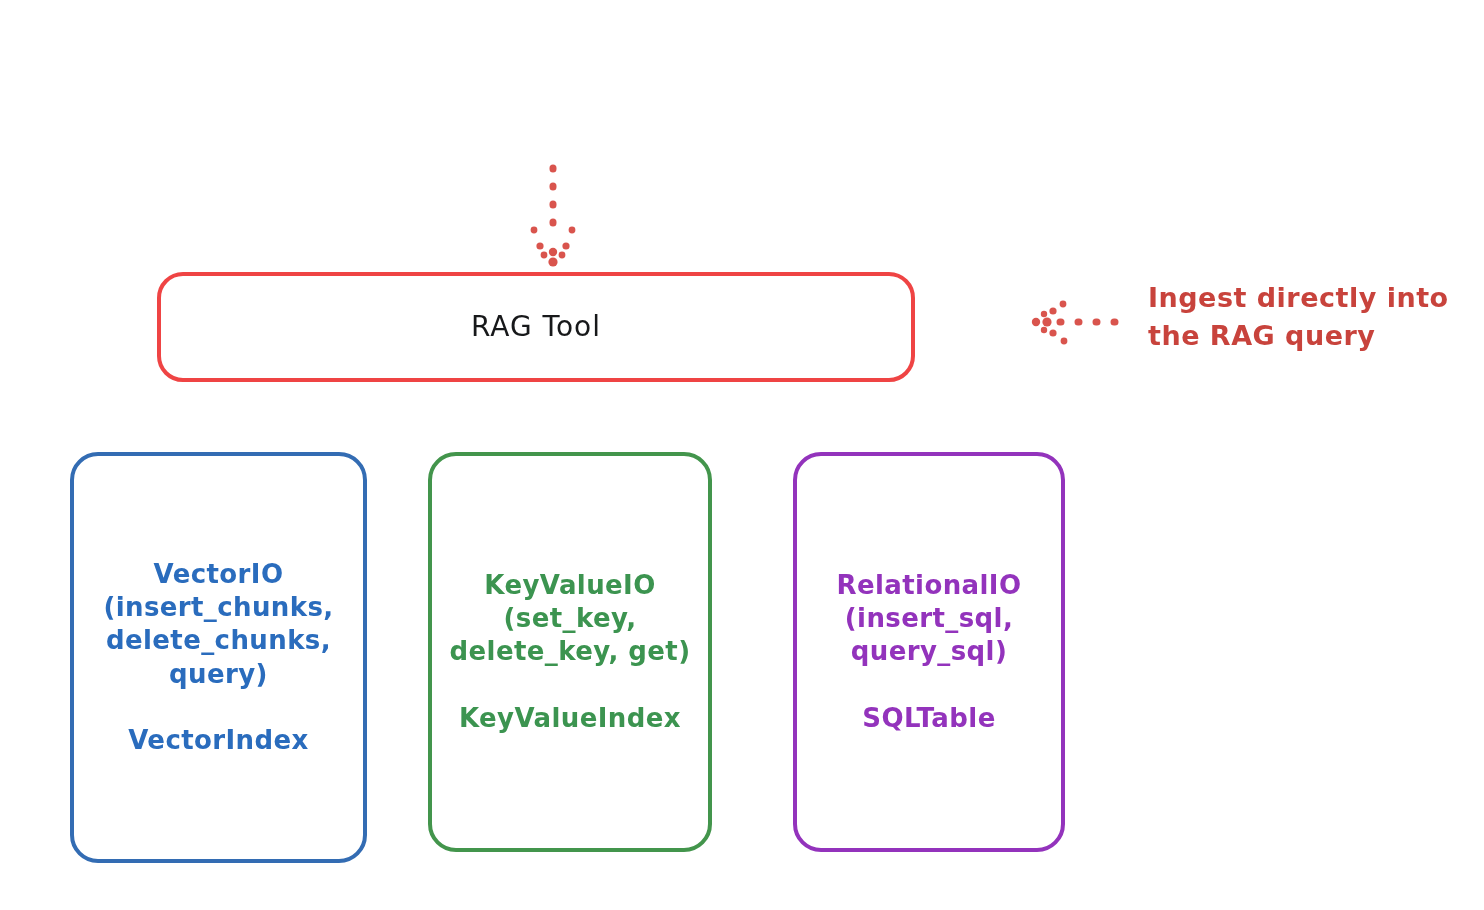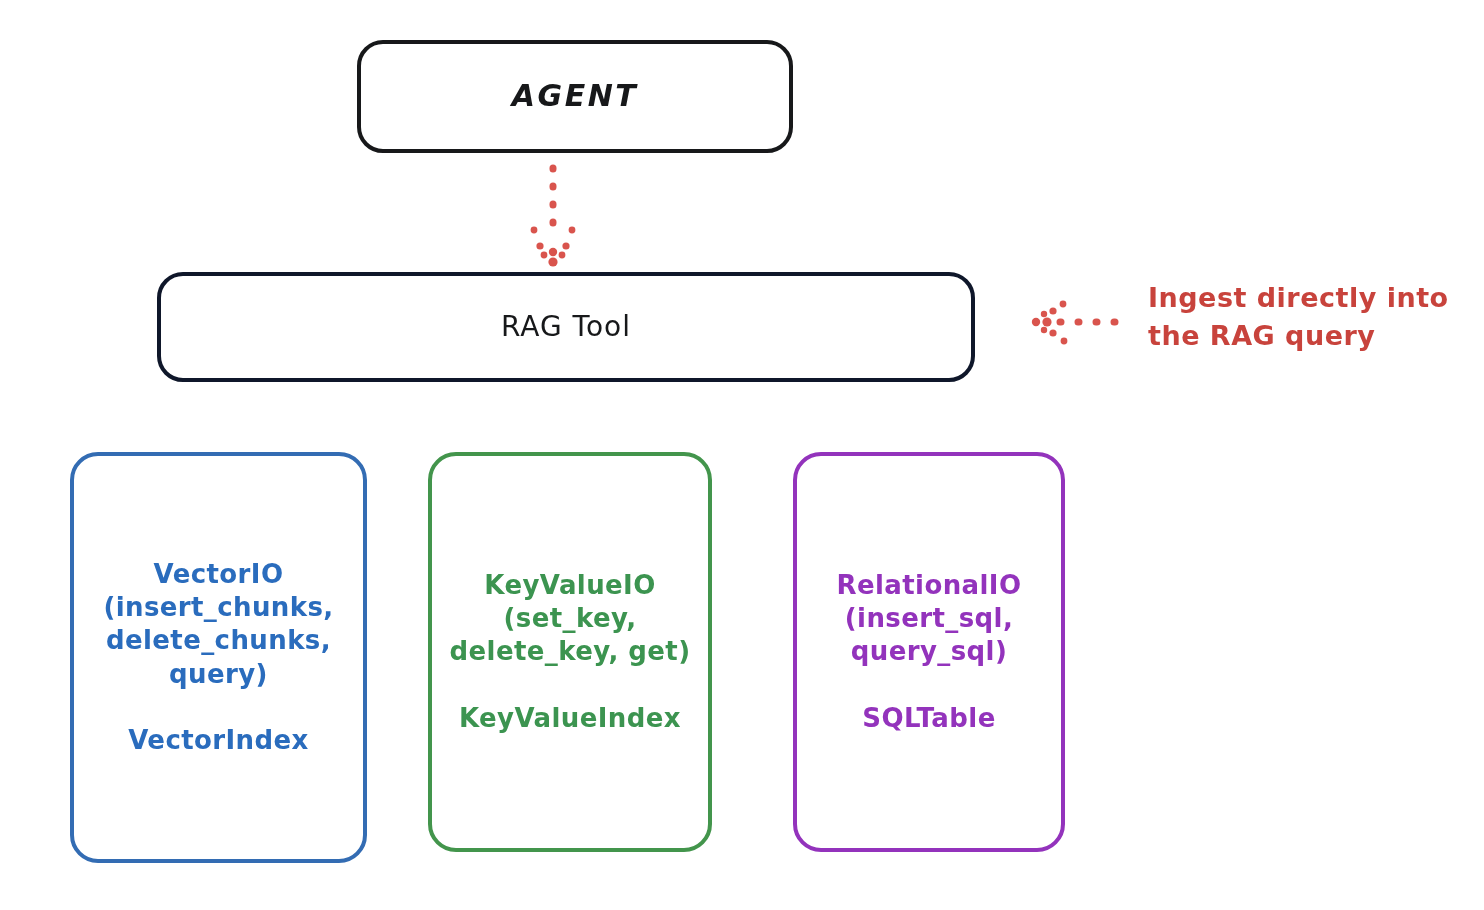--- a/index.html
+++ b/index.html
@@ -48,23 +48,23 @@
     font-weight: 700;
     letter-spacing: 2.5px;
     color: #17181a;
     font-family: "DejaVu Sans", sans-serif;
   }
 
   
   #rag-tool-node {
     left: 157px;
     top: 272px;
-    width: 818px;
+    width: 758px;
     height: 110px;
-    border: 4px solid #0f172a;
+    border: 4px solid #ef4444;
     border-radius: 26px;
   }
   #rag-tool-node .node-label {
     font-size: 28px;
     font-weight: 500;
     color: #17181a;
     letter-spacing: 1px;
   }
 
   
@@ -155,23 +155,20 @@
       <circle cx="1036" cy="322" r="4.2" fill="#d9544d"></circle>
       <circle cx="1053" cy="311" r="3.6" fill="#d9544d"></circle>
       <circle cx="1053" cy="333" r="3.6" fill="#d9544d"></circle>
       <circle cx="1063" cy="304" r="3.4" fill="#d9544d"></circle>
       <circle cx="1064" cy="341" r="3.4" fill="#d9544d"></circle>
       <circle cx="1044" cy="314" r="3.2" fill="#d9544d"></circle>
       <circle cx="1044" cy="330" r="3.2" fill="#d9544d"></circle>
     </g>
   </svg>
 
-  <div class="node" id="agent-node">
-    <span class="node-label">AGENT</span>
-  </div>
 
   <div class="node" id="rag-tool-node">
     <span class="node-label">RAG Tool</span>
   </div>
 
   <div class="node store-node" id="vector-io-node">
     <span class="node-label">VectorIO
 (insert_chunks,
 delete_chunks,
 query)

